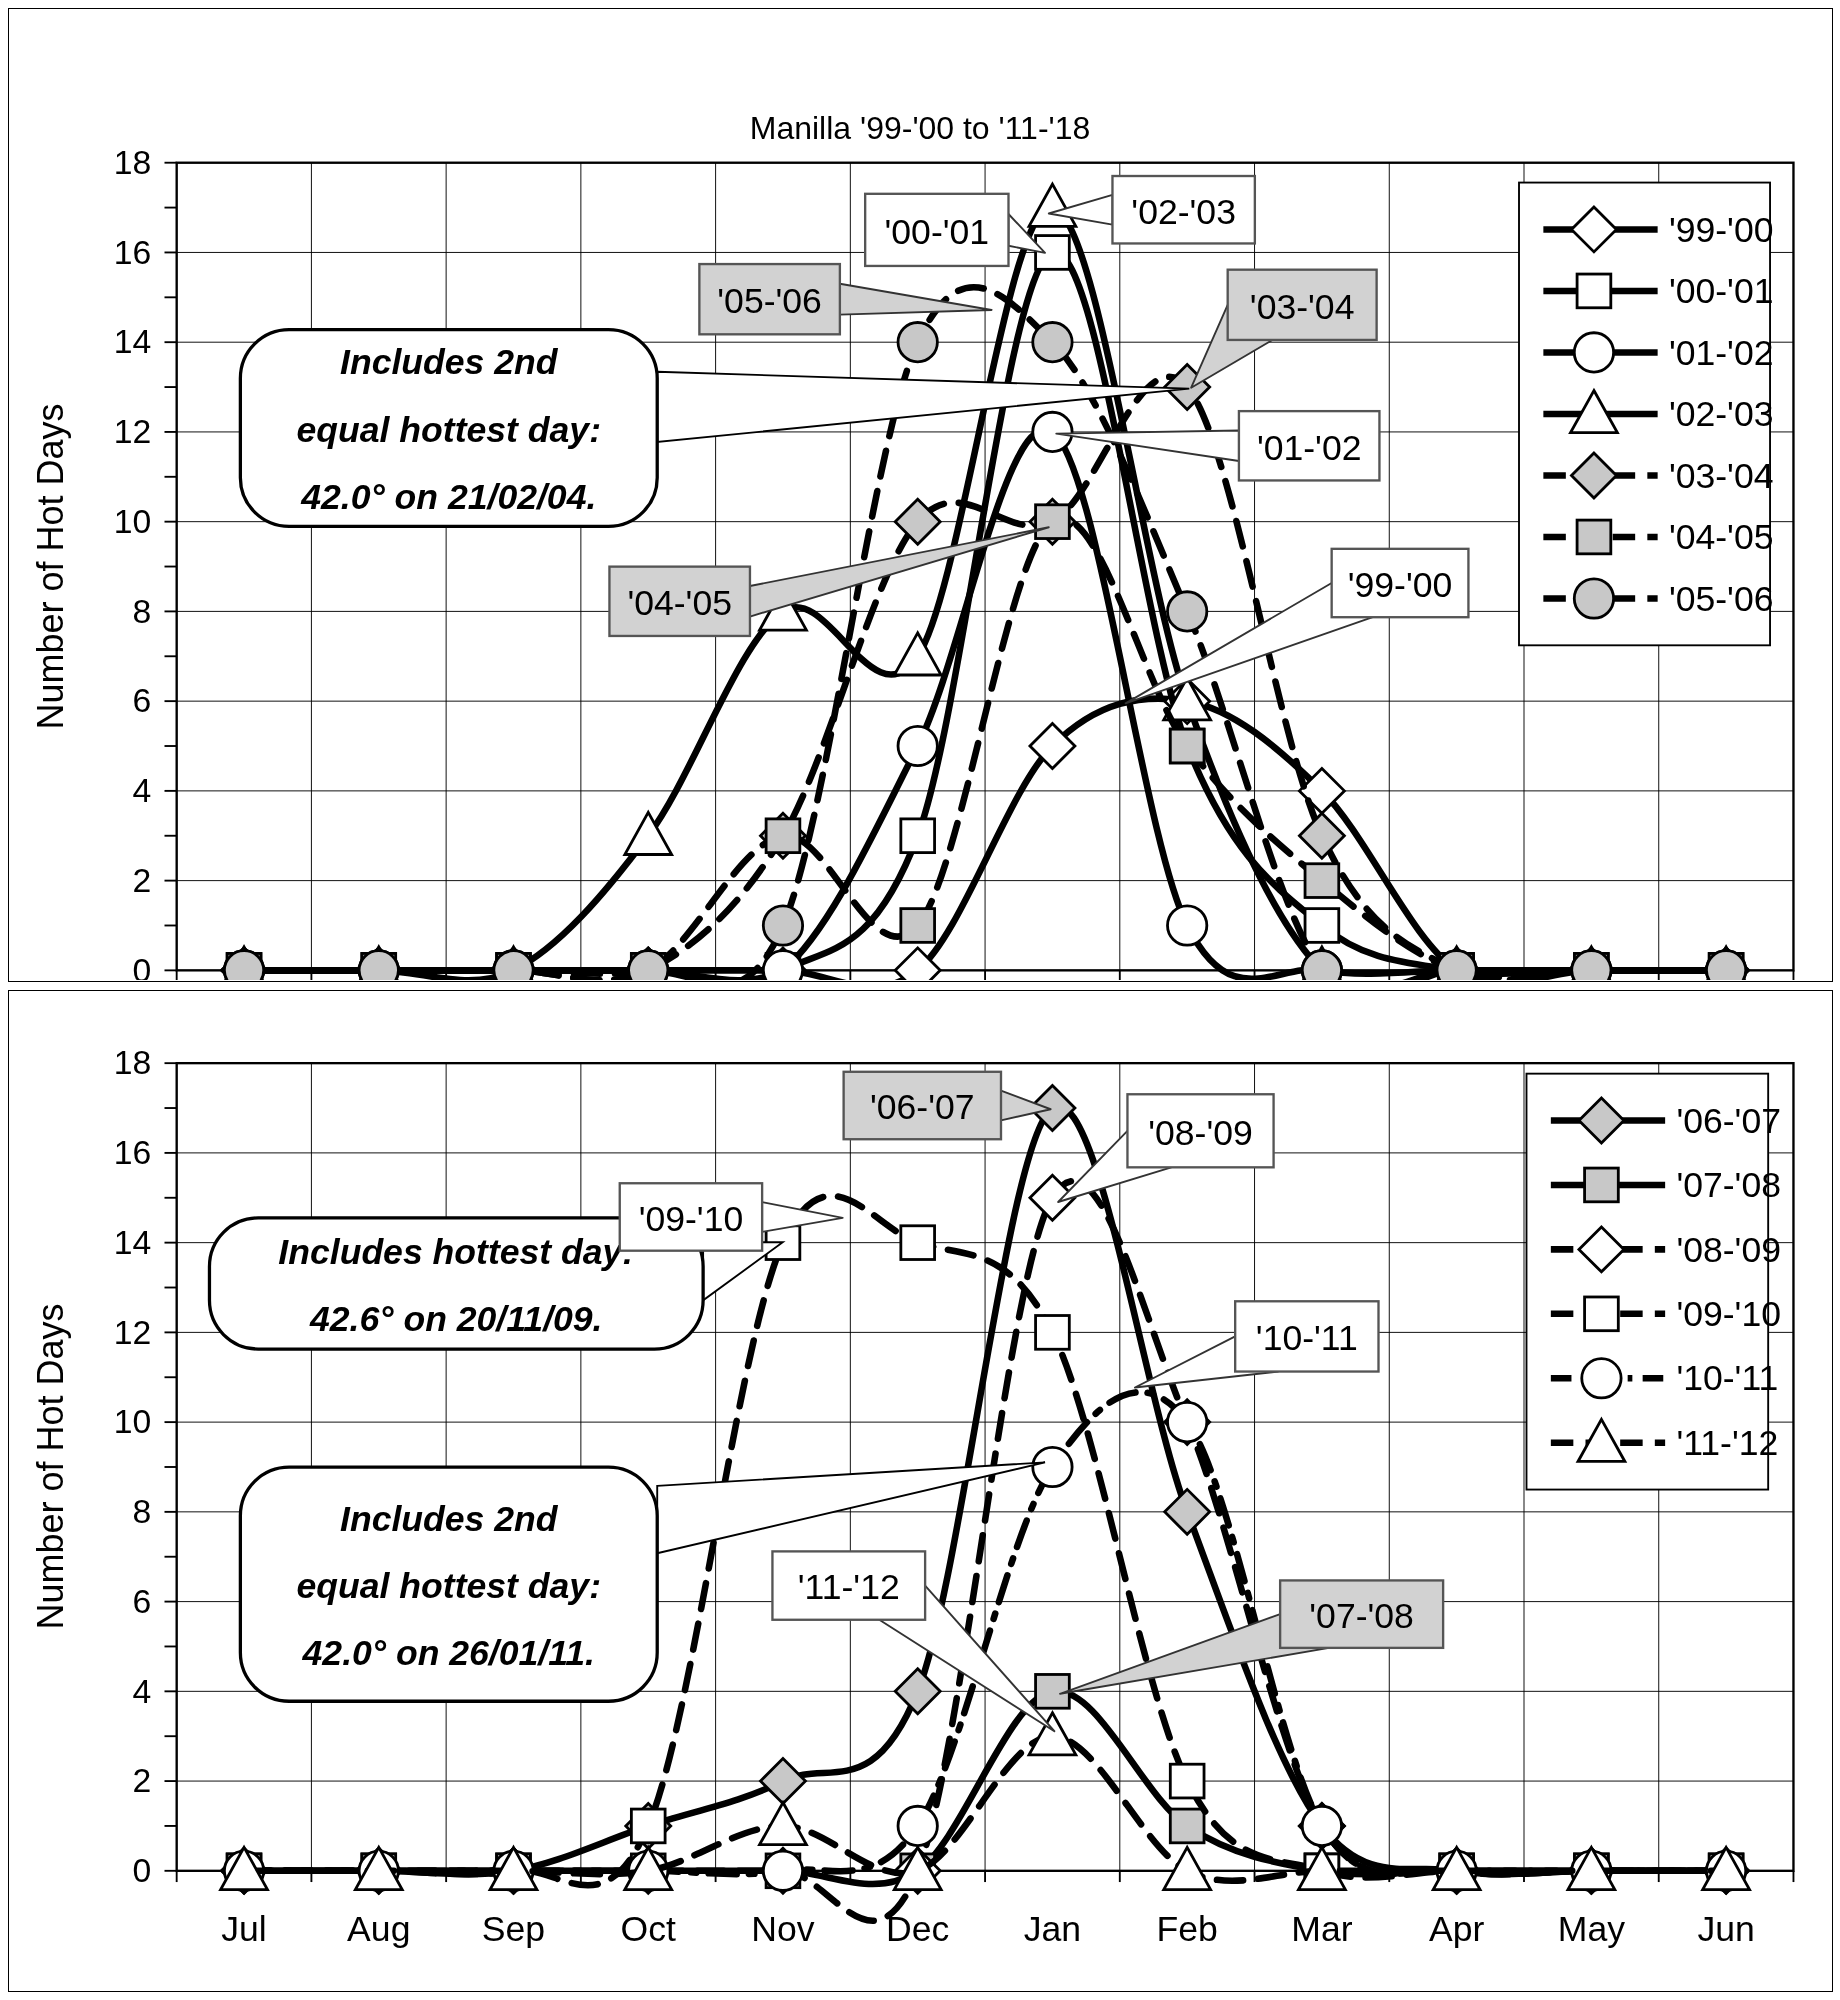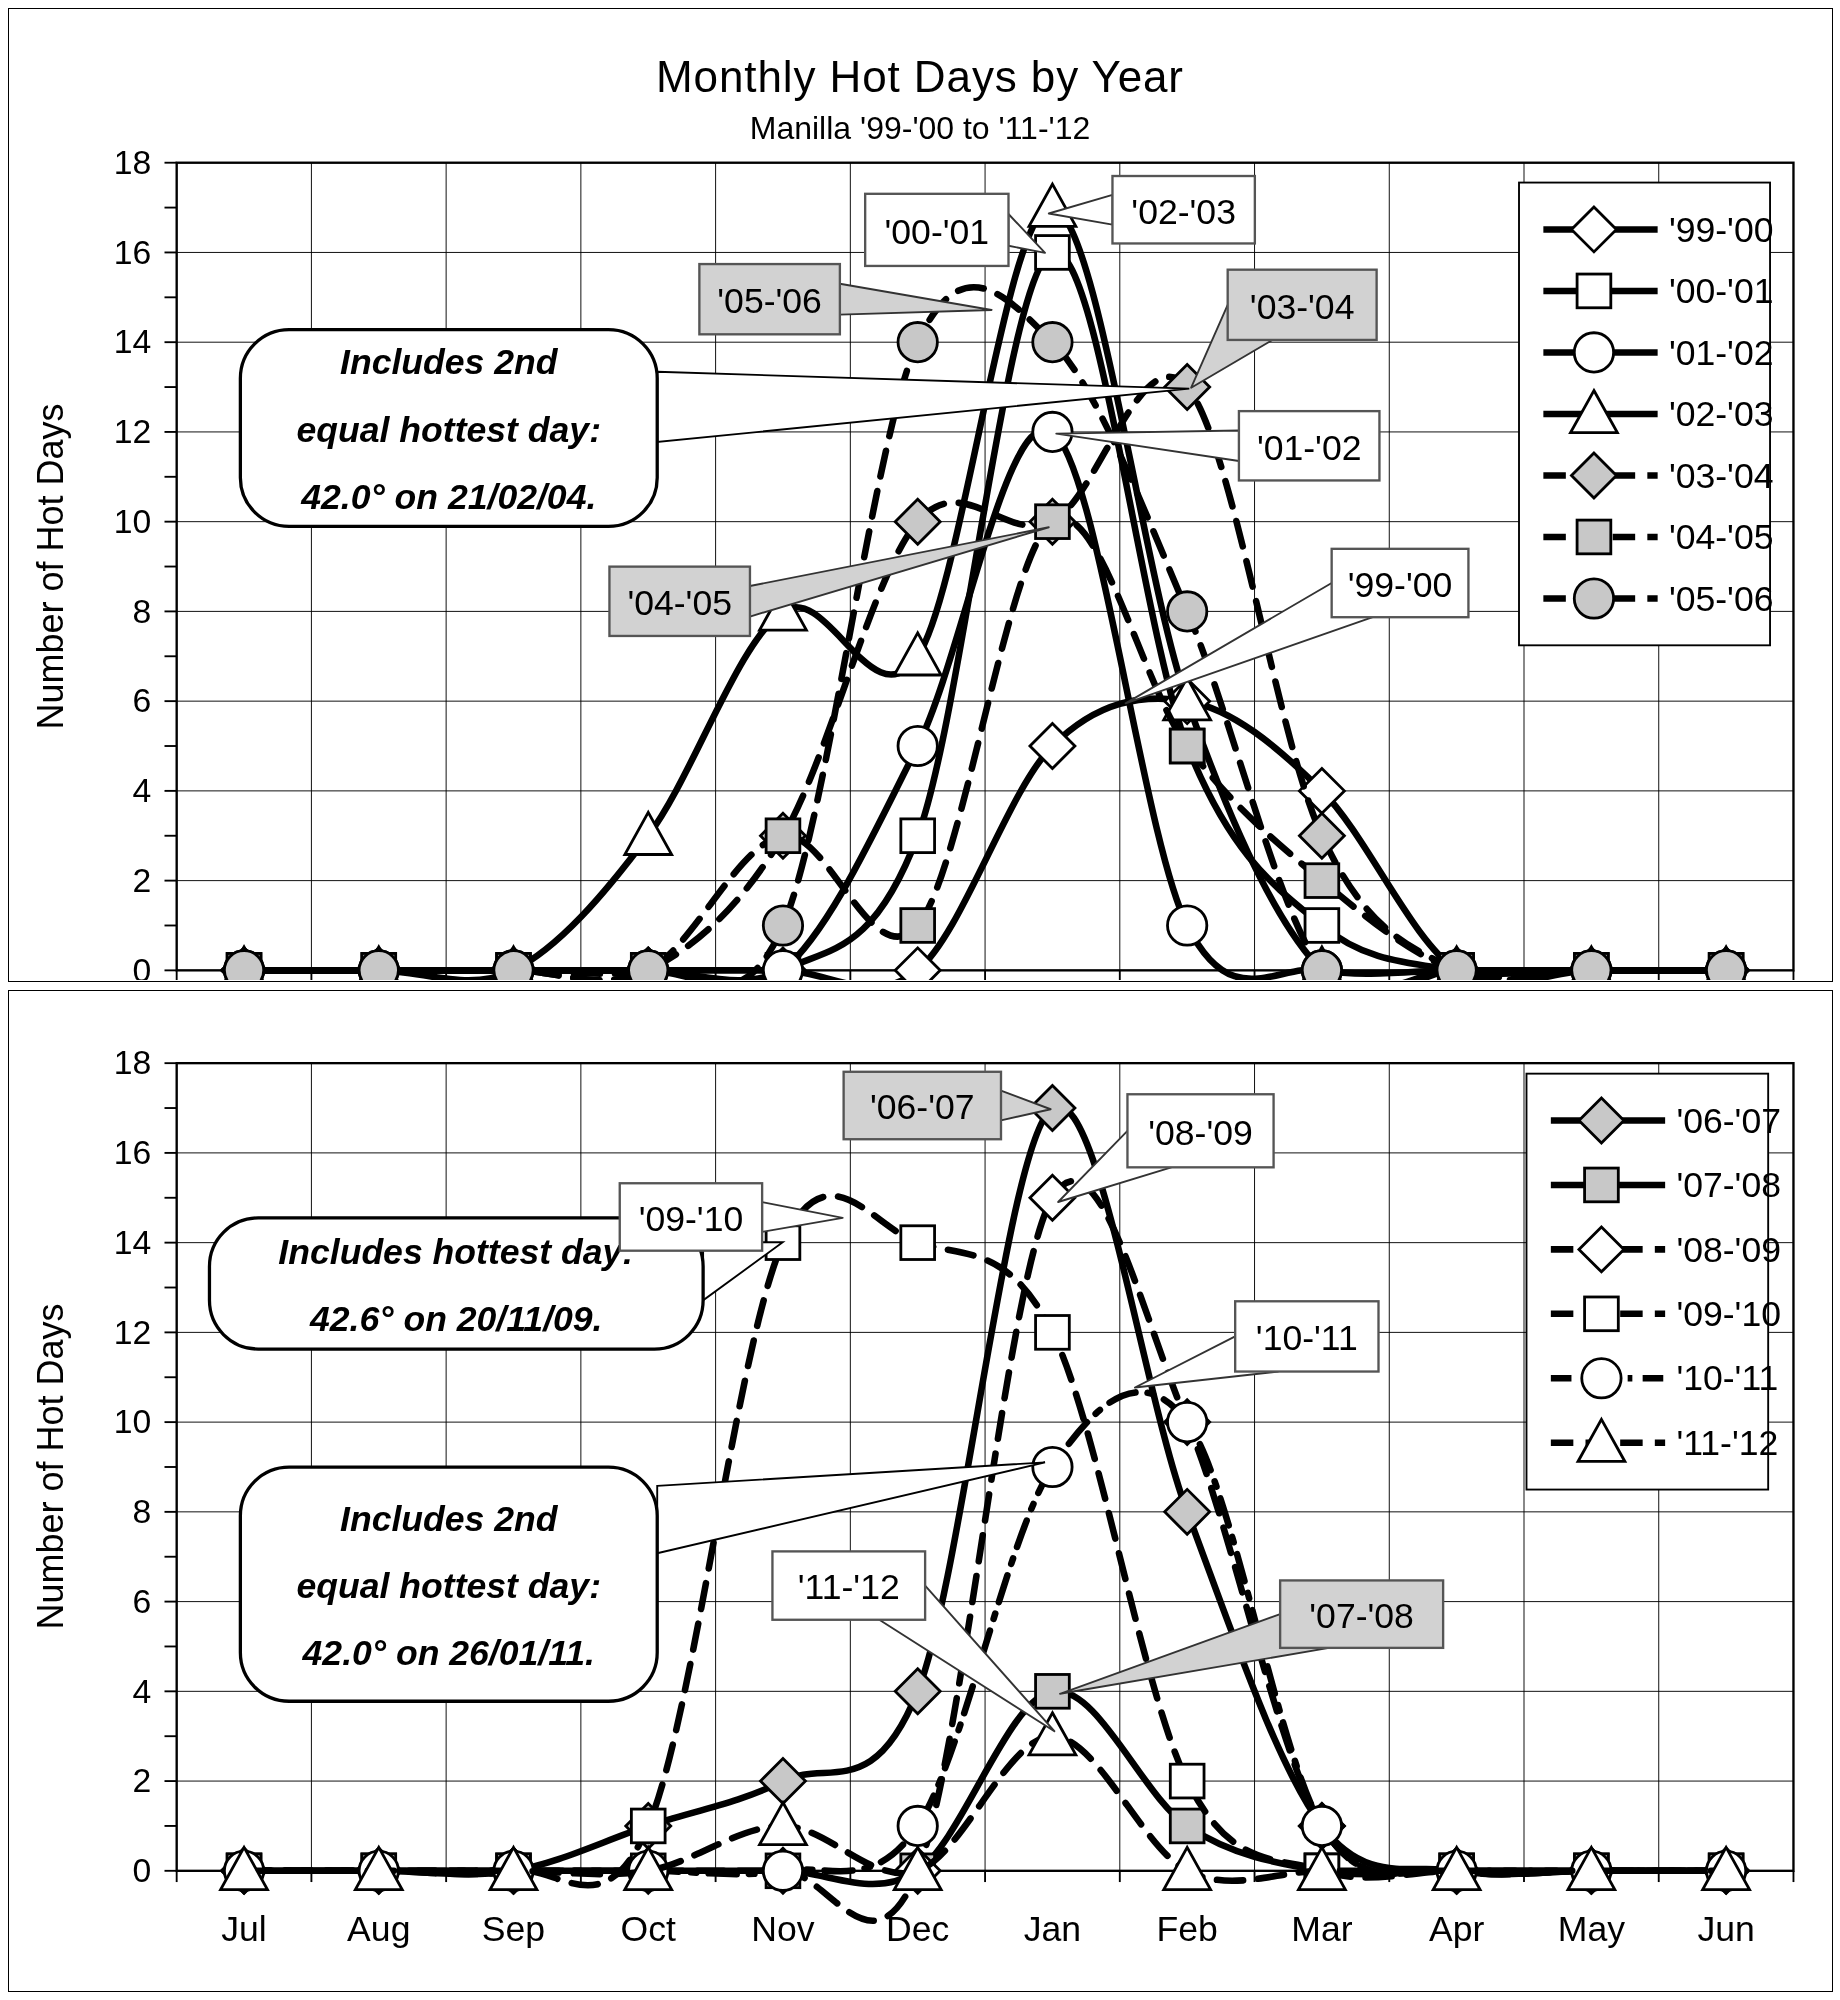--- a/index.html
+++ b/index.html
@@ -16,22 +16,21 @@
   .y-title-top{left:-240px;top:537px;}
   .y-title-bottom{left:-240px;top:455px;}
   svg{position:absolute;left:0;top:0;}
 </style>
 </head>
 <body>
 
 <div class="page">
 
   <div class="panel panel-top">
-    <div class="chart-title">Monthly Hot Days by Year</div>
-    <div class="chart-subtitle">Manilla '99-'00 to '11-'12</div>
+    <div class="chart-subtitle">Manilla '99-'00 to '11-'18</div>
     <div class="y-title y-title-top">Number of Hot Days</div>
     <svg id="svg-top" width="1821" height="971" viewBox="0 0 1944 1036">
         <g>
           <line x1="179" y1="163.80000000000007" x2="179" y2="1026" stroke="#000" stroke-width="1"></line>
           <line x1="322.83333333333337" y1="163.80000000000007" x2="322.83333333333337" y2="1026" stroke="#000" stroke-width="1"></line>
           <line x1="466.6666666666667" y1="163.80000000000007" x2="466.6666666666667" y2="1026" stroke="#000" stroke-width="1"></line>
           <line x1="610.5" y1="163.80000000000007" x2="610.5" y2="1026" stroke="#000" stroke-width="1"></line>
           <line x1="754.3333333333334" y1="163.80000000000007" x2="754.3333333333334" y2="1026" stroke="#000" stroke-width="1"></line>
           <line x1="898.1666666666667" y1="163.80000000000007" x2="898.1666666666667" y2="1026" stroke="#000" stroke-width="1"></line>
           <line x1="1042" y1="163.80000000000007" x2="1042" y2="1026" stroke="#000" stroke-width="1"></line>

